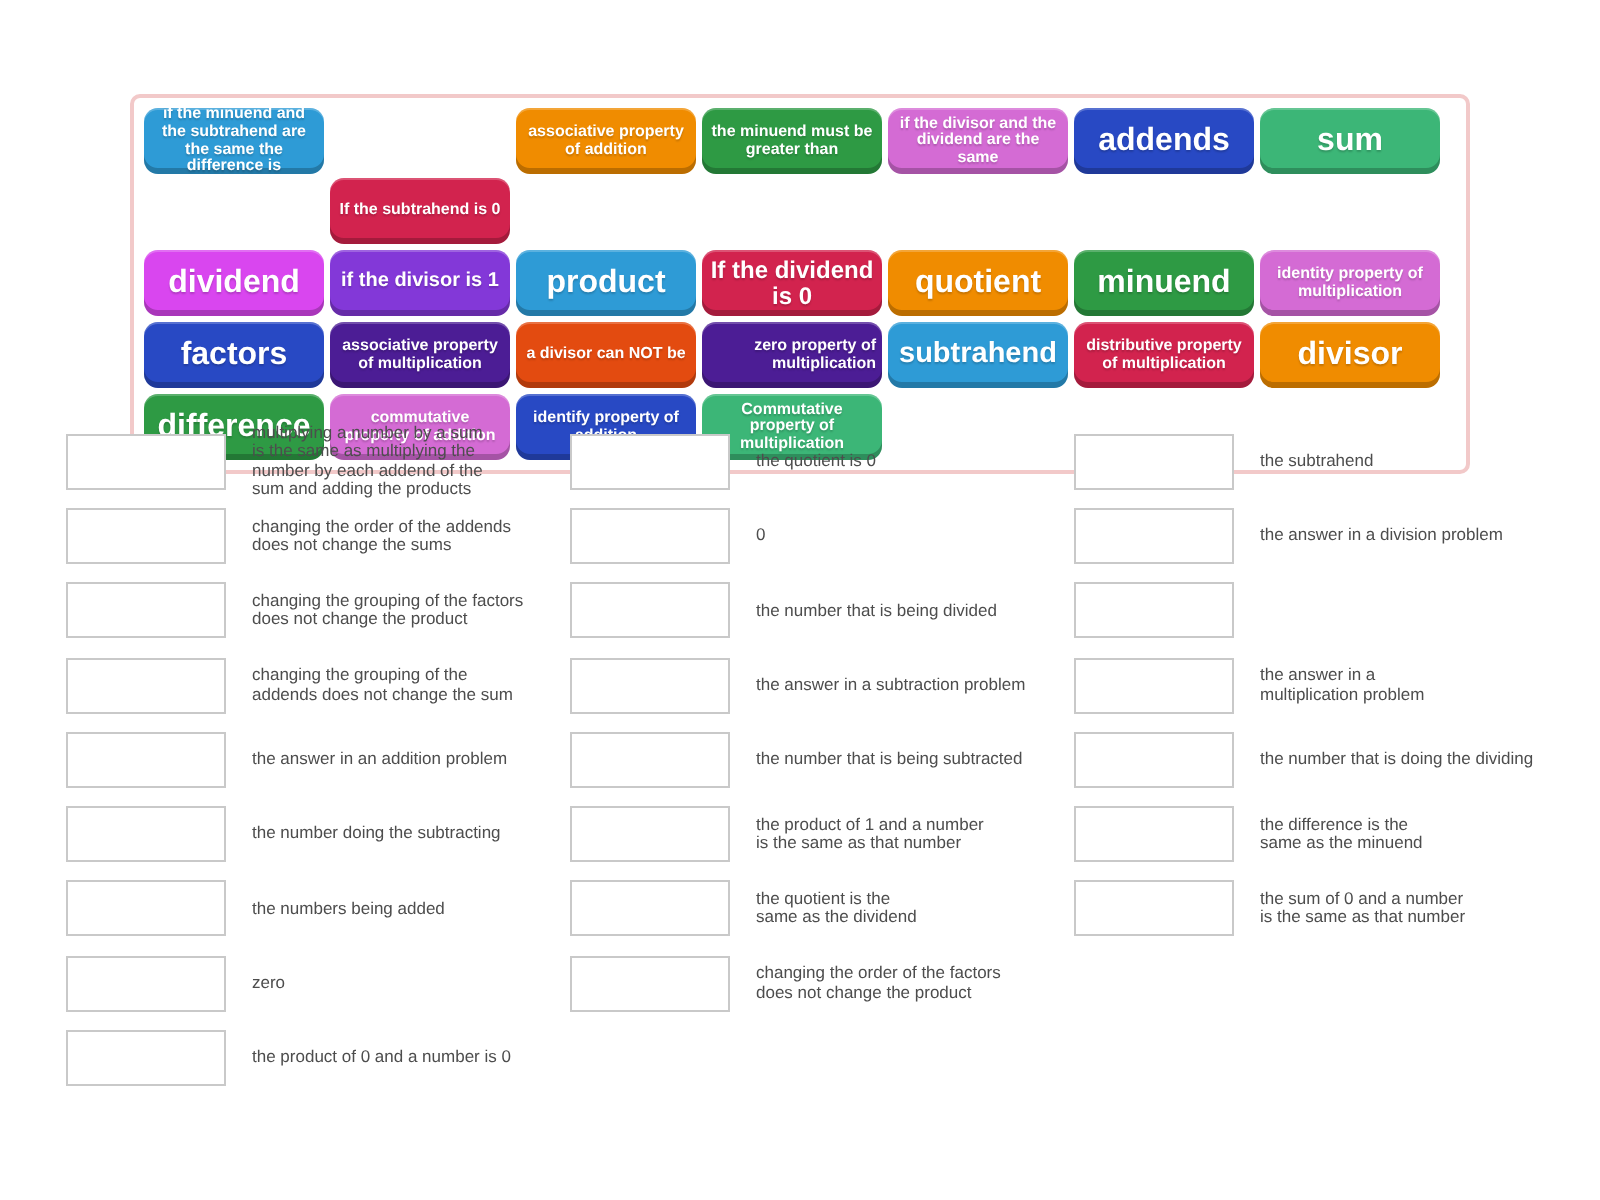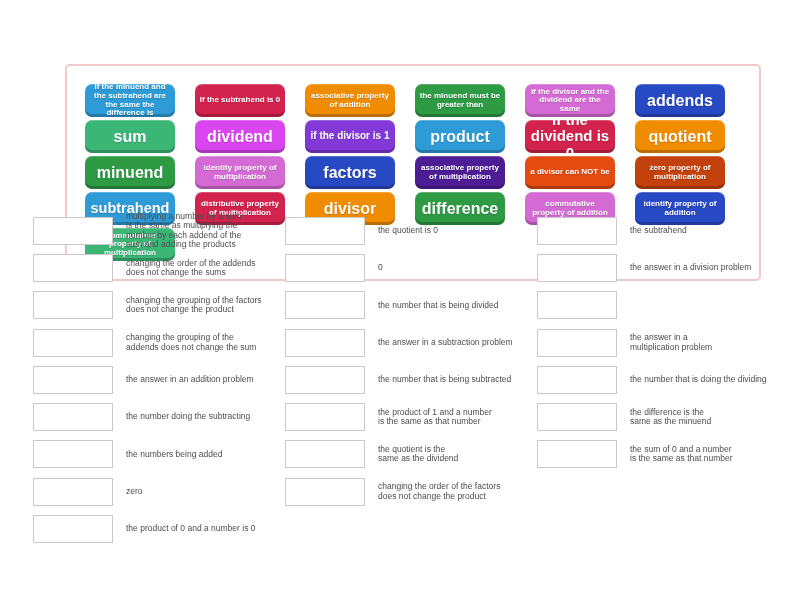--- a/index.html
+++ b/index.html
@@ -5,23 +5,23 @@
   html,body{margin:0;padding:0;}
   body{
     width:800px;height:600px;background:#ffffff;
     font-family:"Liberation Sans", sans-serif;
     position:relative;overflow:hidden;
   }
   .page{position:absolute;inset:0;background:#fff;}
 
   
   .tile-bank{
-    position:absolute;left:65px;top:64px;width:656px;
+    position:absolute;left:65px;top:47px;width:656px;
     background:#fff;border:2px solid #f2c9c9;border-radius:5px;
-    padding:18px;display:flex;flex-wrap:wrap;gap:3px 20px;
+    padding:5px;display:flex;flex-wrap:wrap;gap:3px 3px;
     box-sizing:content-box;
   }
   .tile{
     width:90px;height:33px;border-radius:7px;
     display:flex;align-items:center;justify-content:center;
     color:#fff;font-weight:bold;text-align:center;
     box-shadow:inset 0 -3px 0 rgba(0,0,0,.22), inset 0 1px 0 rgba(255,255,255,.22);
     cursor:pointer;user-select:none;overflow:hidden;
   }
   .tile span{display:block;padding:0 3px;line-height:1.08;text-shadow:0 1px 1px rgba(0,0,0,.18);}
@@ -46,21 +46,21 @@
 </head>
 <body>
 
 <div class="page">
 
   <div class="tile-bank">
   <div class="tile" style="background: rgb(46, 155, 214);">
     <span class="t-xs">if the minuend and the subtrahend are the same the difference is</span>
   </div>
 
-  <div class="tile" style="background: rgb(210, 35, 78);">
+  <div class="tile" style="background: rgb(210, 35, 78); margin-top: 35px;">
     <span class="t-md" style="font-size: 8px;">If the subtrahend is 0</span>
   </div>
 
   <div class="tile" style="background: rgb(240, 140, 0);">
     <span class="t-sm" style="font-size: 8px;">associative property of addition</span>
   </div>
 
   <div class="tile" style="background: rgb(46, 154, 68);">
     <span class="t-sm" style="font-size: 8px;">the minuend must be greater than</span>
   </div>
@@ -83,21 +83,21 @@
 
   <div class="tile" style="background: rgb(131, 56, 216);">
     <span class="t-md" style="font-size: 10px;">if the divisor is 1</span>
   </div>
 
   <div class="tile" style="background: rgb(46, 155, 214);">
     <span class="t-lg">product</span>
   </div>
 
   <div class="tile" style="background: rgb(210, 35, 78);">
-    <span class="t-md" style="font-size: 15px;">If the dividend is 0</span>
+    <span class="t-md" style="font-size: 12px;">If the dividend is 0</span>
   </div>
 
   <div class="tile" style="background: rgb(240, 140, 0);">
     <span class="t-lg">quotient</span>
   </div>
 
   <div class="tile" style="background: rgb(46, 154, 68);">
     <span class="t-lg">minuend</span>
   </div>
 
@@ -110,21 +110,21 @@
   </div>
 
   <div class="tile" style="background: #4c1d95;">
     <span class="t-sm" style="font-size: 8px;">associative property of multiplication</span>
   </div>
 
   <div class="tile" style="background: rgb(227, 75, 16);">
     <span class="t-md" style="font-size: 8px;">a divisor can NOT be</span>
   </div>
 
-  <div class="tile" style="background: #c2410c;">
+  <div class="tile" style="background: #4c1d95; text-align: right;">
     <span class="t-sm" style="font-size: 8px;">zero property of multiplication</span>
   </div>
 
   <div class="tile" style="background: rgb(46, 155, 214);">
     <span class="t-lg" style="font-size: 14.5px;">subtrahend</span>
   </div>
 
   <div class="tile" style="background: rgb(210, 35, 78);">
     <span class="t-sm" style="font-size: 8px;">distributive property of multiplication</span>
   </div>

